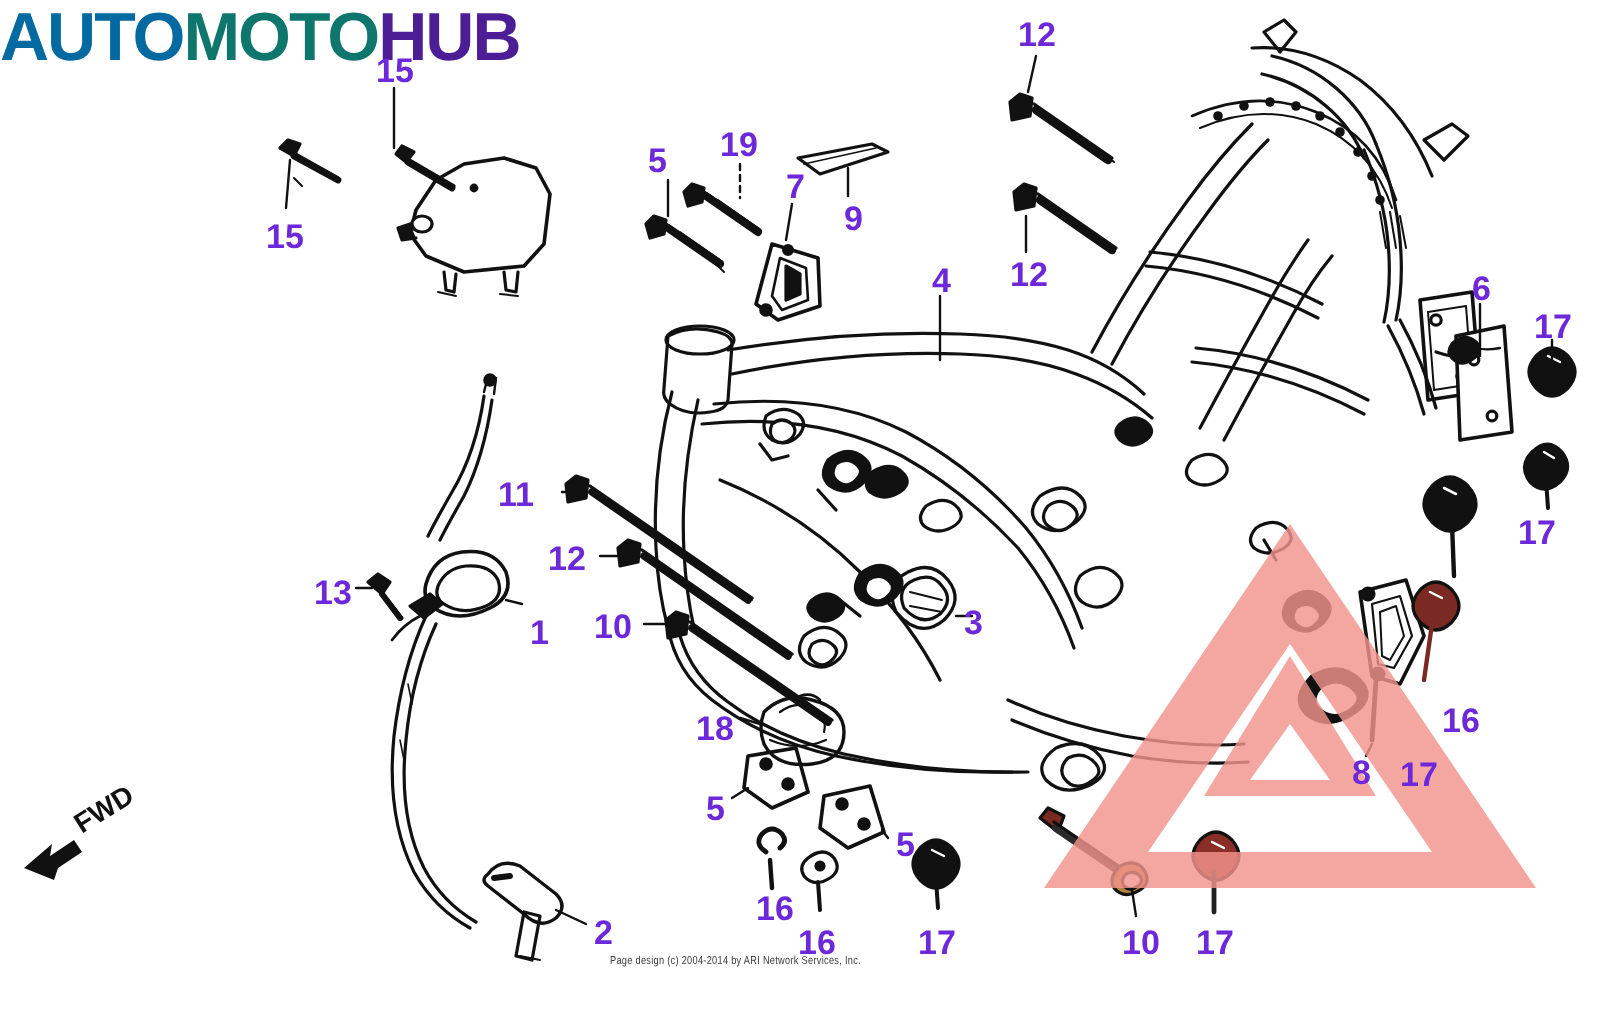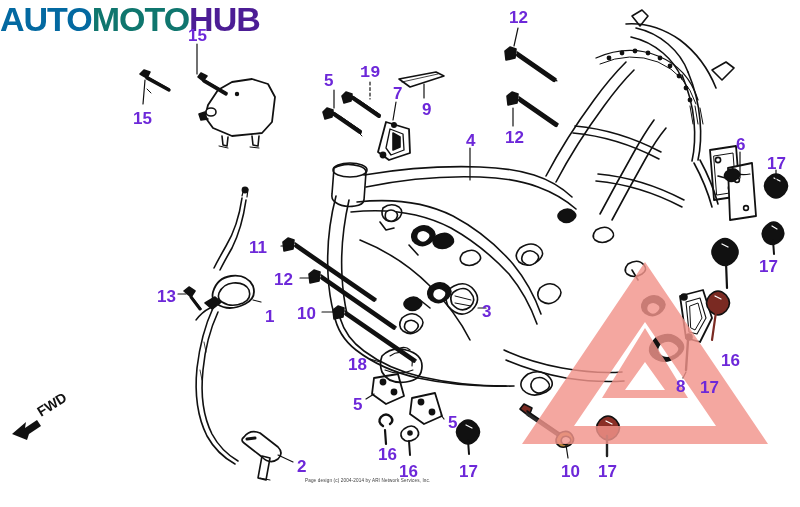--- a/index.html
+++ b/index.html
@@ -424,21 +424,21 @@
       <path d="M4 30 L18 18 L17 24 L29 16 L33 22 L21 30 L19 36 Z" fill="#111"></path>
     </svg>
     <div style="position:absolute;left:26px;top:2px;transform:rotate(-32deg);transform-origin:left top;
                 font-family:'Liberation Sans',sans-serif;font-weight:700;font-size:14px;color:#111;letter-spacing:0px;">FWD</div>
   </div>
 
   <div id="callout-layer">
       <div class="callout cal-md" style="left: 133px; top: 110px;">15</div>
       <div class="callout cal-md" style="left: 188px; top: 27px;">15</div>
       <div class="callout cal-md" style="left: 324px; top: 72px;">5</div>
-      <div class="callout cal-md" style="left: 360px; top: 64px; font-family: Liberation Mono, monospace;">19</div>
+      <div class="callout cal-md" style="left: 360px; top: 64px;">19</div>
       <div class="callout cal-md" style="left: 393px; top: 85px;">7</div>
       <div class="callout cal-md" style="left: 422px; top: 101px;">9</div>
       <div class="callout cal-md" style="left: 509px; top: 9px;">12</div>
       <div class="callout cal-md" style="left: 505px; top: 129px;">12</div>
       <div class="callout cal-md" style="left: 466px; top: 132px;">4</div>
       <div class="callout cal-md" style="left: 736px; top: 136px;">6</div>
       <div class="callout cal-md" style="left: 767px; top: 155px;">17</div>
       <div class="callout cal-md" style="left: 759px; top: 258px;">17</div>
       <div class="callout cal-md" style="left: 249px; top: 239px;">11</div>
       <div class="callout cal-md" style="left: 274px; top: 271px;">12</div>

